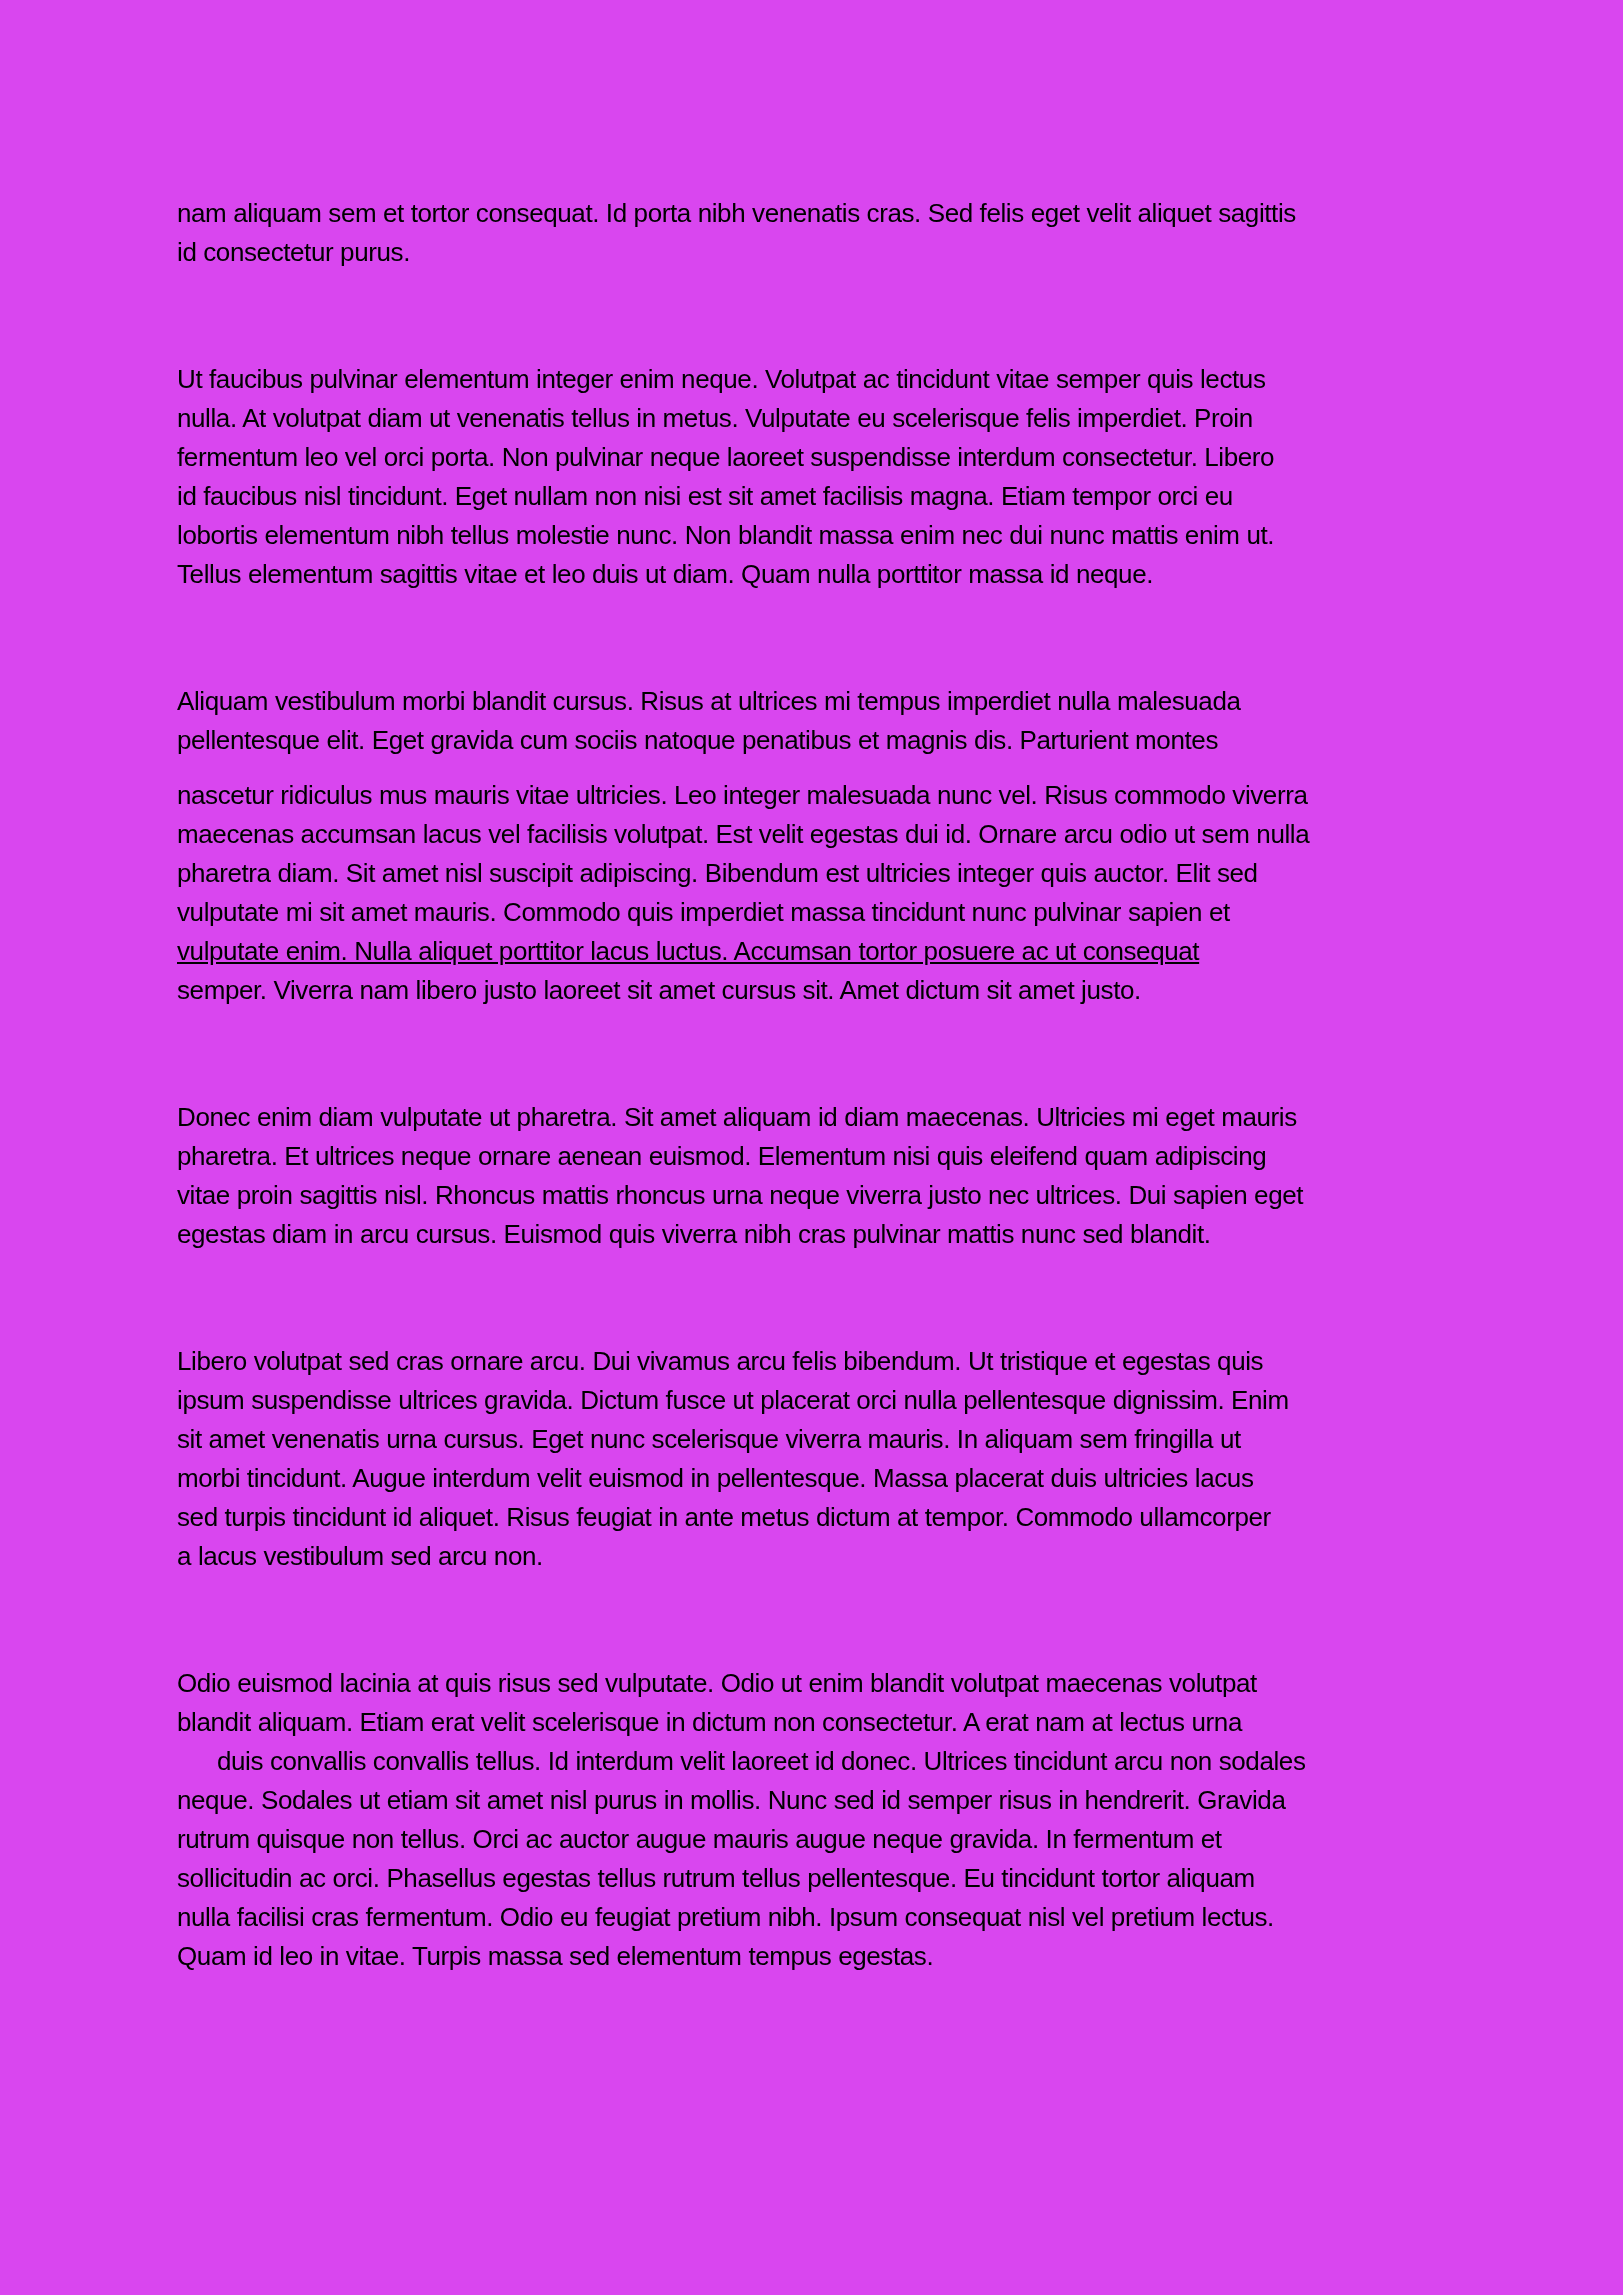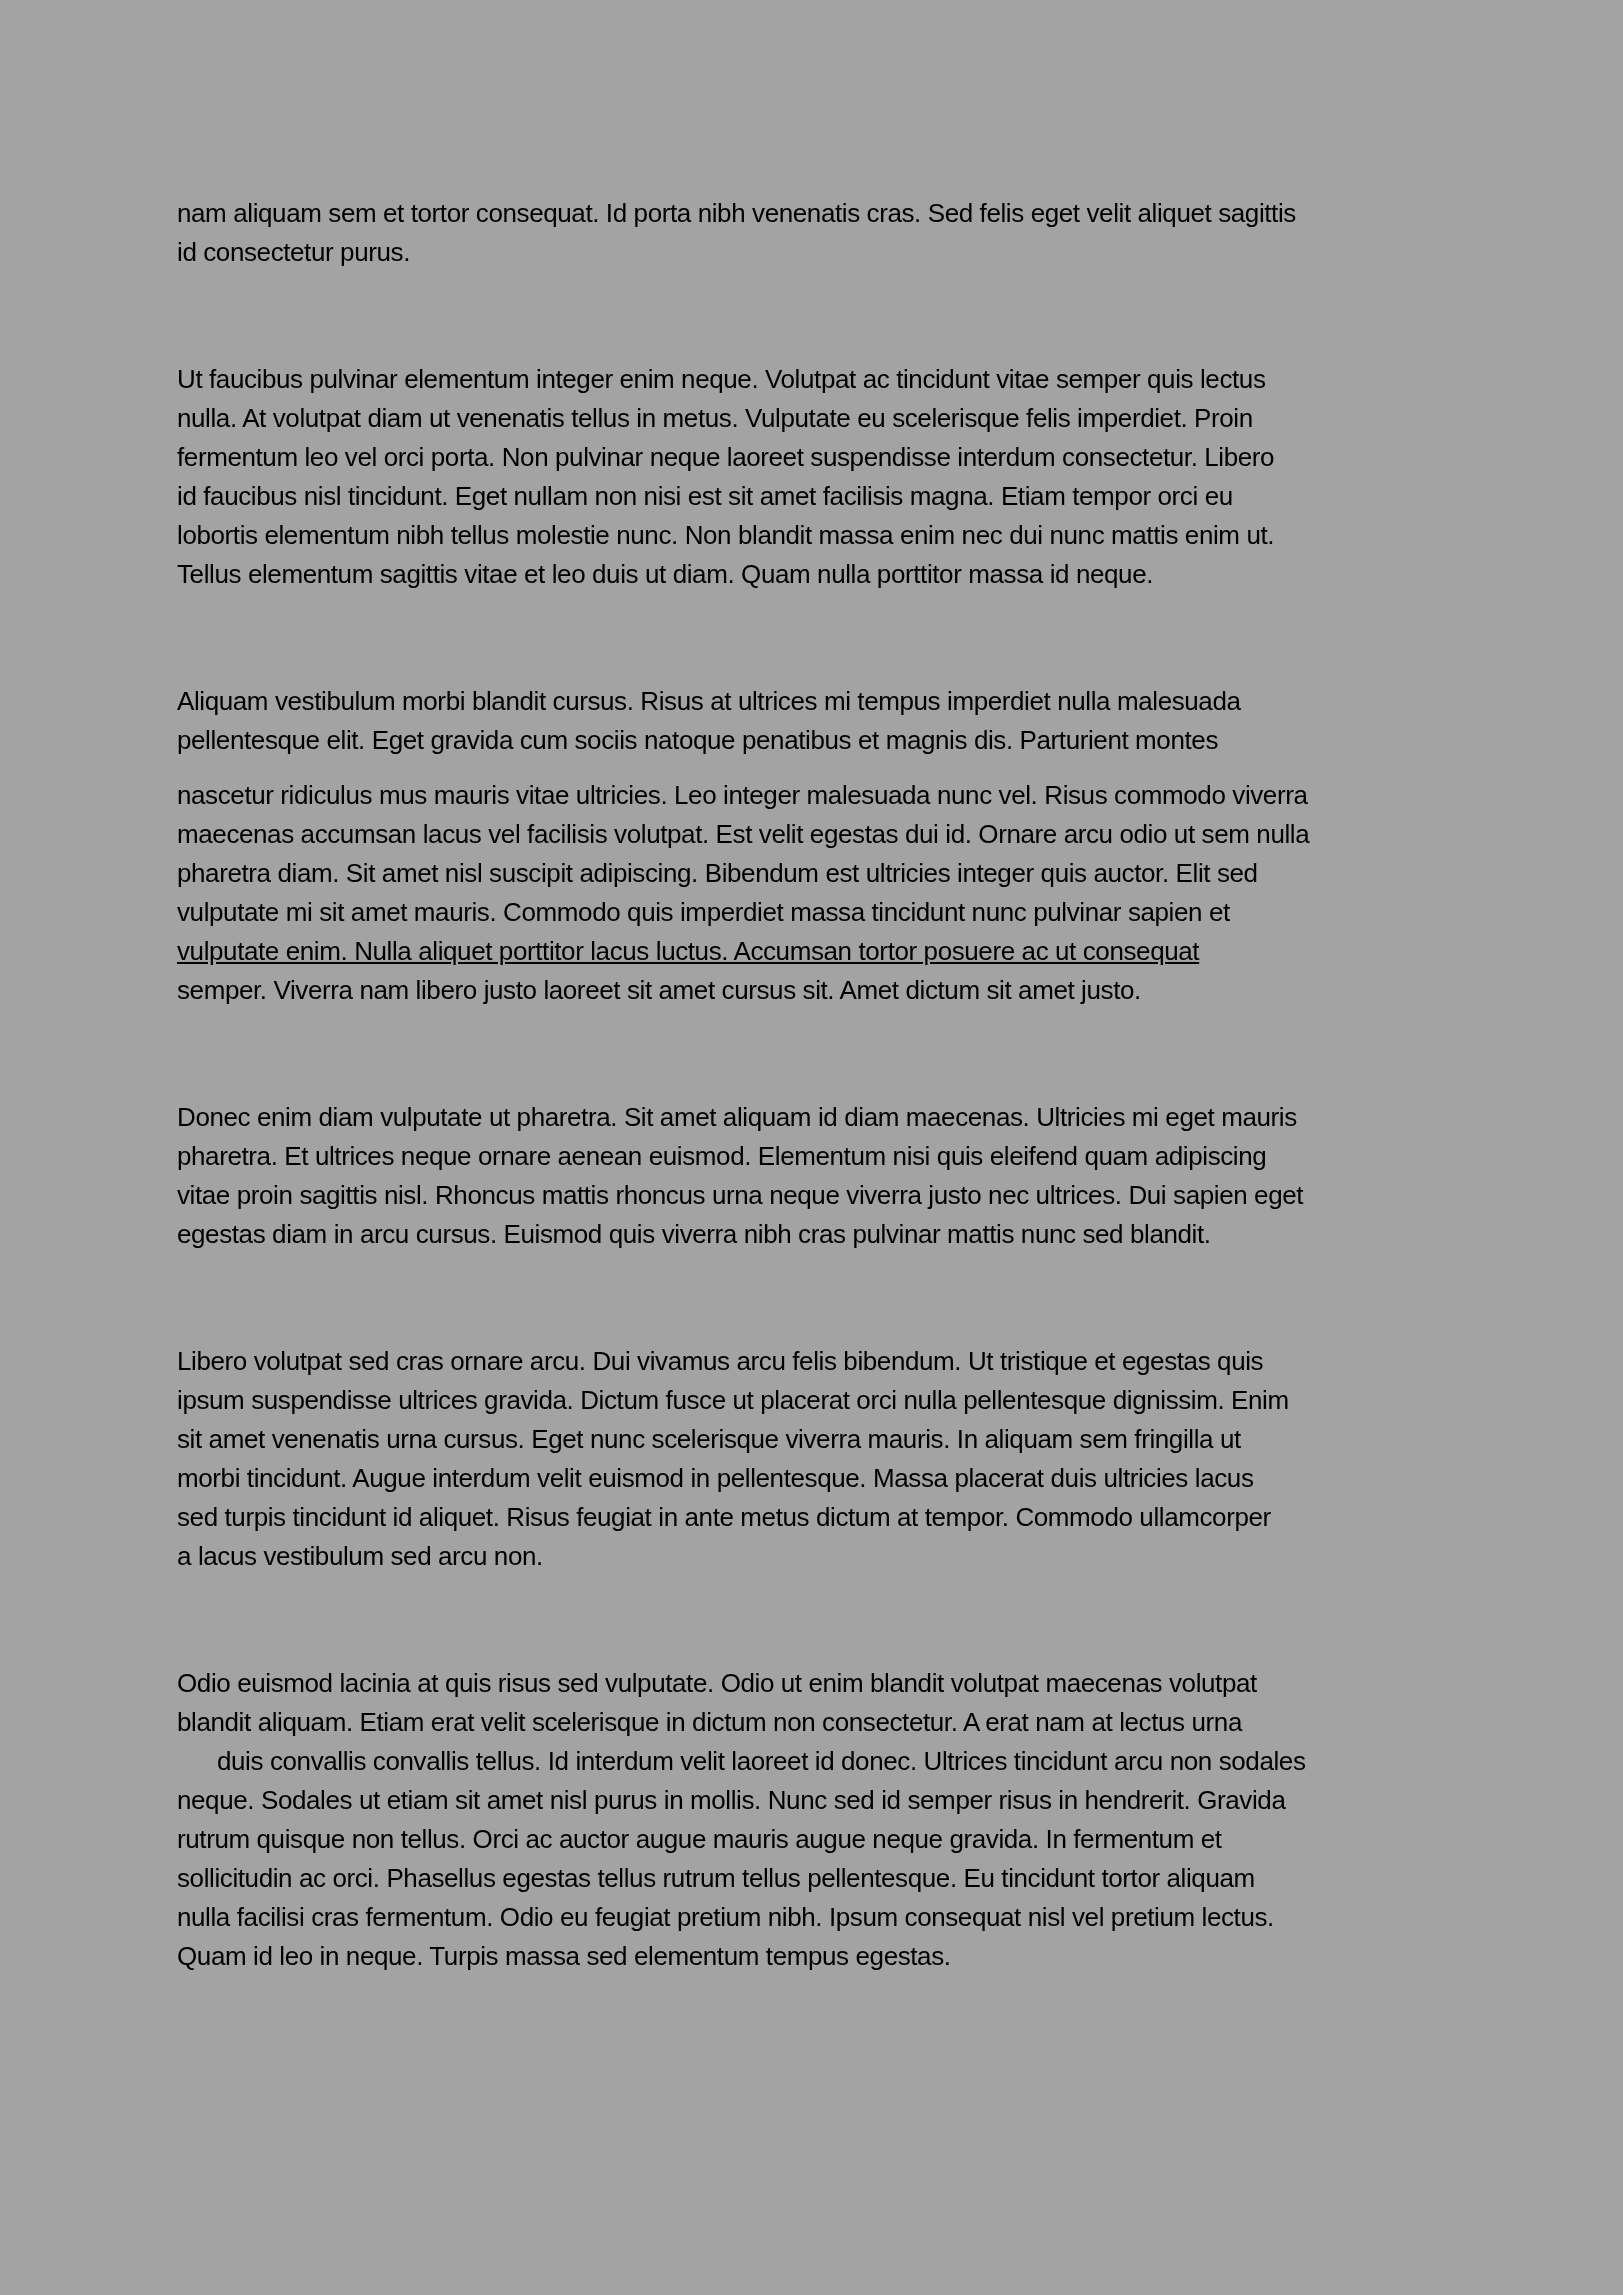--- a/index.html
+++ b/index.html
@@ -31,21 +31,21 @@
     line-height: 39px;
     letter-spacing: -0.4px;
     color: #000000;
     white-space: nowrap;
     font-weight: 400;
   }
 </style>
 </head>
 <body>
 
-<div class="page" style="background: #a3a3a3;">
+<div class="page" style="background: #d946ef;">
   <div class="content" id="document-content">
 
   <div class="para">
         <div class="line" style="color: rgb(0, 0, 0);">nam aliquam sem et tortor consequat. Id porta nibh venenatis cras. Sed felis eget velit aliquet sagittis</div>
         <div class="line" style="color: rgb(0, 0, 0);">id consectetur purus.</div>
       </div>
       <div class="para">
         <div class="line" style="color: rgb(0, 0, 0);">Ut faucibus pulvinar elementum integer enim neque. Volutpat ac tincidunt vitae semper quis lectus</div>
         <div class="line" style="color: rgb(0, 0, 0);">nulla. At volutpat diam ut venenatis tellus in metus. Vulputate eu scelerisque felis imperdiet. Proin</div>
         <div class="line" style="color: rgb(0, 0, 0);">fermentum leo vel orci porta. Non pulvinar neque laoreet suspendisse interdum consectetur. Libero</div>
@@ -78,17 +78,17 @@
         <div class="line" style="color: rgb(0, 0, 0);">a lacus vestibulum sed arcu non.</div>
       </div>
       <div class="para">
         <div class="line" style="color: rgb(0, 0, 0);">Odio euismod lacinia at quis risus sed vulputate. Odio ut enim blandit volutpat maecenas volutpat</div>
         <div class="line" style="color: rgb(0, 0, 0);">blandit aliquam. Etiam erat velit scelerisque in dictum non consectetur. A erat nam at lectus urna</div>
         <div class="line" style="color: rgb(0, 0, 0); margin-left: 40px;">duis convallis convallis tellus. Id interdum velit laoreet id donec. Ultrices tincidunt arcu non sodales</div>
         <div class="line" style="color: rgb(0, 0, 0);">neque. Sodales ut etiam sit amet nisl purus in mollis. Nunc sed id semper risus in hendrerit. Gravida</div>
         <div class="line" style="color: rgb(0, 0, 0);">rutrum quisque non tellus. Orci ac auctor augue mauris augue neque gravida. In fermentum et</div>
         <div class="line" style="color: rgb(0, 0, 0);">sollicitudin ac orci. Phasellus egestas tellus rutrum tellus pellentesque. Eu tincidunt tortor aliquam</div>
         <div class="line" style="color: rgb(0, 0, 0);">nulla facilisi cras fermentum. Odio eu feugiat pretium nibh. Ipsum consequat nisl vel pretium lectus.</div>
-        <div class="line" style="color: rgb(0, 0, 0);">Quam id leo in neque. Turpis massa sed elementum tempus egestas.</div>
+        <div class="line" style="color: rgb(0, 0, 0);">Quam id leo in vitae. Turpis massa sed elementum tempus egestas.</div>
       </div>
     </div>
 </div>
 
 
 </body></html>

